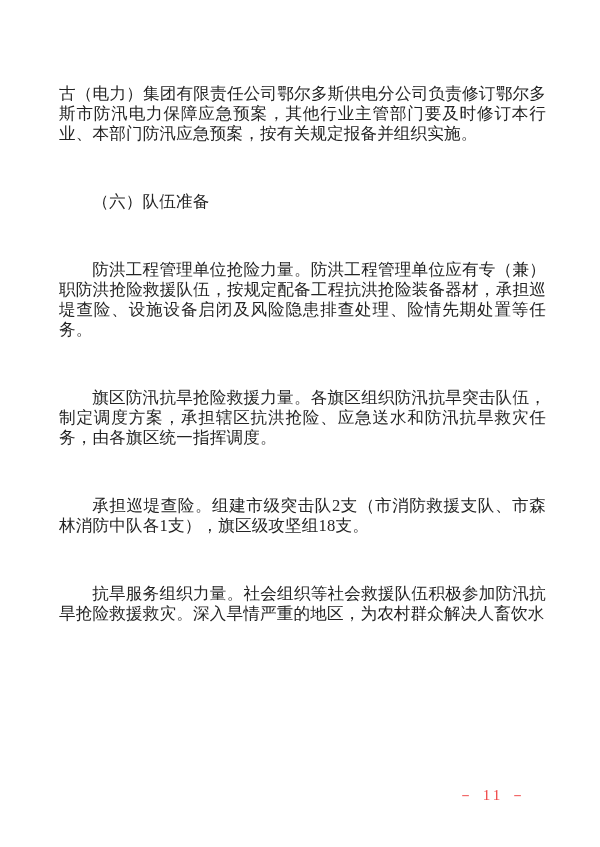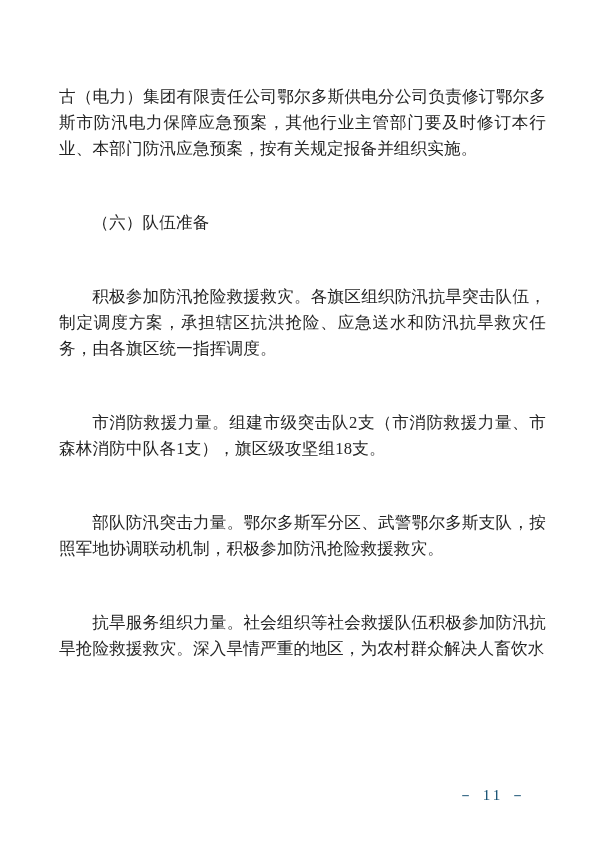--- a/index.html
+++ b/index.html
@@ -20,48 +20,48 @@
   }
   .content {
     position: absolute;
     left: 59px;
     top: 84px;
     width: 487px;
   }
   .para {
     margin: 0;
     font-size: 16.6px;
-    line-height: 26px;
+    line-height: 20px;
     letter-spacing: 0.15px;
     text-align: justify;
     word-break: break-all;
   }
   .para.indent {
     text-indent: 2em;
     margin-top: 48px;
   }
   .section-heading {
     font-weight: normal;
   }
   .page-number {
     position: absolute;
     right: 72px;
     bottom: 42px;
     font-size: 15px;
     letter-spacing: 3px;
-    color: #0c4a6e;
+    color: #ef4444;
     font-family: "Liberation Serif", "DejaVu Serif", serif;
   }
 </style>
 </head>
 <body>
 
 <div class="page">
   <div class="content">
     <p class="para">古（电力）集团有限责任公司鄂尔多斯供电分公司负责修订鄂尔多斯市防汛电力保障应急预案，其他行业主管部门要及时修订本行业、本部门防汛应急预案，按有关规定报备并组织实施。</p>
     <p class="para indent section-heading">（六）队伍准备</p>
-    <p class="para indent">积极参加防汛抢险救援救灾。各旗区组织防汛抗旱突击队伍，制定调度方案，承担辖区抗洪抢险、应急送水和防汛抗旱救灾任务，由各旗区统一指挥调度。</p>
-    <p class="para indent">市消防救援力量。组建市级突击队2支（市消防救援力量、市森林消防中队各1支），旗区级攻坚组18支。</p>
-    <p class="para indent">部队防汛突击力量。鄂尔多斯军分区、武警鄂尔多斯支队，按照军地协调联动机制，积极参加防汛抢险救援救灾。</p>
+    <p class="para indent">防洪工程管理单位抢险力量。防洪工程管理单位应有专（兼）职防洪抢险救援队伍，按规定配备工程抗洪抢险装备器材，承担巡堤查险、设施设备启闭及风险隐患排查处理、险情先期处置等任务。</p>
+    <p class="para indent">旗区防汛抗旱抢险救援力量。各旗区组织防汛抗旱突击队伍，制定调度方案，承担辖区抗洪抢险、应急送水和防汛抗旱救灾任务，由各旗区统一指挥调度。</p>
+    <p class="para indent">承担巡堤查险。组建市级突击队2支（市消防救援支队、市森林消防中队各1支），旗区级攻坚组18支。</p>
     <p class="para indent">抗旱服务组织力量。社会组织等社会救援队伍积极参加防汛抗旱抢险救援救灾。深入旱情严重的地区，为农村群众解决人畜饮水</p>
   </div>
   <div class="page-number">－ 11 －</div>
 </div>
 
 </body></html>

